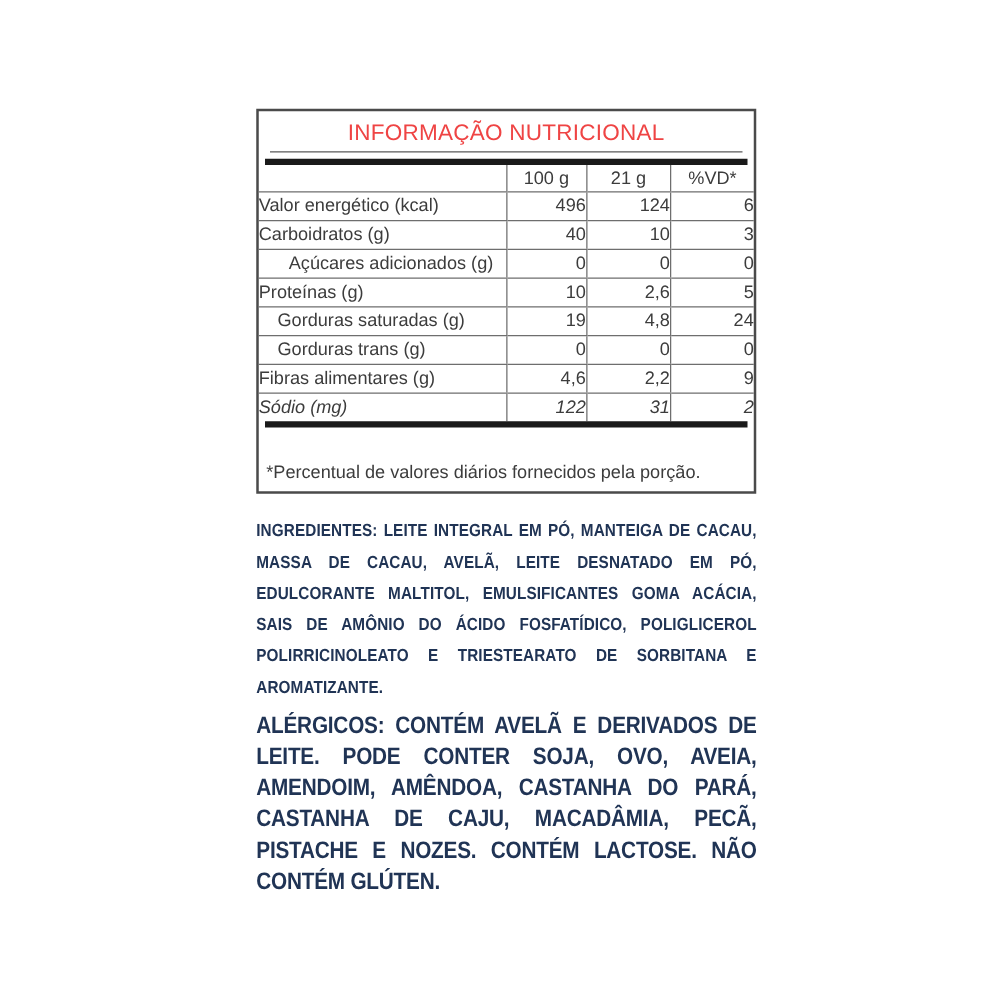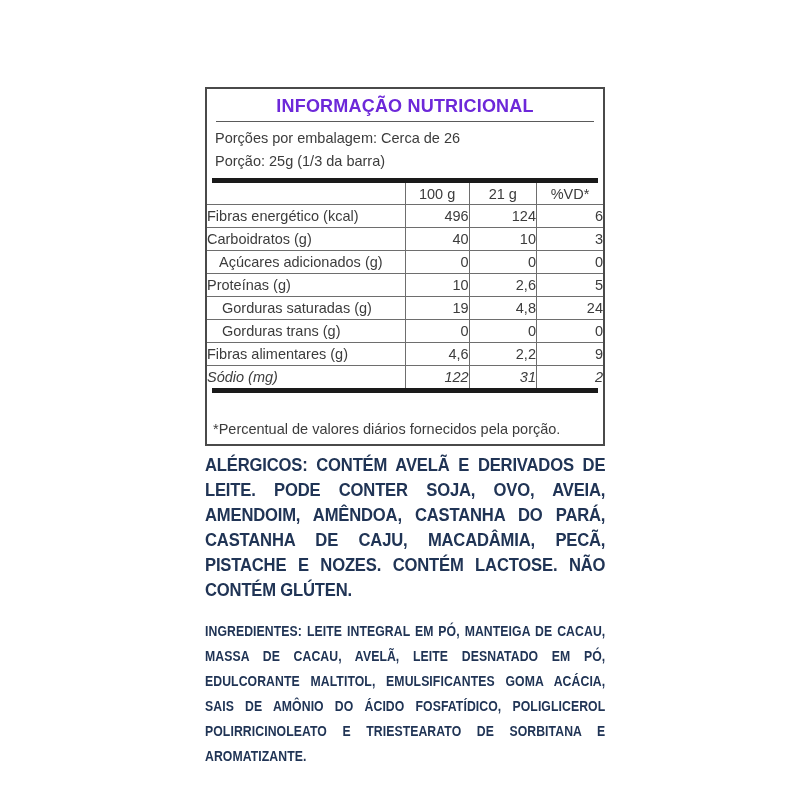--- a/index.html
+++ b/index.html
@@ -14,22 +14,22 @@
 
   
   .nut-box {
     box-sizing:border-box;
     width:400px;
     border:2px solid #4a4a4a;
     background:#fff;
     color:#3c3c3c;
   }
   .nut-title {
-    font-size:18px; font-weight:bold; text-align:center;
-    color:#6d28d9; letter-spacing:0.2px;
+    font-size:18px; font-weight:normal; text-align:center;
+    color:#ef4444; letter-spacing:0.2px;
     padding:7px 0 4px 0;
   }
   .title-rule { border-bottom:1.5px solid #5a5a5a; margin:0 9px; }
   .portions { padding:5px 8px 0 8px; font-size:14.5px; line-height:23px; color:#3c3c3c; }
   .thick-bar { height:5px; background:#1a1a1a; margin:5px 5px 0 5px; }
   .thick-bar.bottom { margin:0 5px; }
 
   table.nut { width:100%; border-collapse:collapse; table-layout:fixed; font-size:14.5px; color:#3c3c3c; }
   table.nut col.c-lbl { width:50%; }
   table.nut col.c-v1 { width:16.2%; }
@@ -38,21 +38,21 @@
   table.nut th {
     font-size:14.5px; font-weight:normal; text-align:center;
     padding:3px 0 2px 0;
     border-bottom:1px solid #6e6e6e;
   }
   table.nut th.vcol, table.nut td.val { border-left:1px solid #6e6e6e; }
   table.nut td { padding:2px 0; border-bottom:1px solid #6e6e6e; height:18px; }
   table.nut tr:last-child td { border-bottom:none;font-style:italic; }
   td.lbl { text-align:left; padding-left:6px; }
   td.lbl.ind1 { padding-left:15px; }
-  td.lbl.ind2 { padding-left:12px; }
+  td.lbl.ind2 { padding-left:24px; }
   td.val { text-align:right; }
   .footnote { font-size:14.5px; color:#3c3c3c; padding:5px 6px 7px 6px;margin-top:23px; }
 
   
   .blue-block { width:400px; overflow:visible; }
   .condensed {
     width:458px;
     transform:scaleX(0.874);
     transform-origin:left top;
     text-align:justify;
@@ -74,44 +74,40 @@
   }
 </style>
 </head>
 <body>
 
 <div class="sheet">
 
   <div class="nut-box">
     <div class="nut-title">INFORMAÇÃO NUTRICIONAL</div>
     <div class="title-rule"></div>
-    <div class="portions">
-      <div>Porções por embalagem: Cerca de 26</div>
-      <div>Porção: 25g (1/3 da barra)</div>
-    </div>
     <div class="thick-bar"></div>
 
     <table class="nut">
       <colgroup>
           <col class="c-lbl">
           <col class="c-v1">
           <col class="c-v2">
           <col class="c-v3">
         </colgroup>
       <thead>
         <tr>
           <th></th>
           <th class="vcol">100 g</th>
           <th class="vcol">21 g</th>
           <th class="vcol">%VD*</th>
         </tr>
       </thead>
       <tbody>
         <tr>
-          <td class="lbl">Fibras energético (kcal)</td>
+          <td class="lbl">Valor energético (kcal)</td>
           <td class="val">496</td>
           <td class="val">124</td>
           <td class="val">6</td>
         </tr>
         <tr>
           <td class="lbl">Carboidratos (g)</td>
           <td class="val">40</td>
           <td class="val">10</td>
           <td class="val">3</td>
         </tr>
@@ -152,20 +148,20 @@
           <td class="val">2</td>
         </tr>
       </tbody>
     </table>
 
     <div class="thick-bar bottom"></div>
     <div class="footnote">*Percentual de valores diários fornecidos pela porção.</div>
   </div>
 
   <div class="blue-block">
-    <div class="condensed allergens-text">ALÉRGICOS: CONTÉM AVELÃ E DERIVADOS DE LEITE. PODE CONTER SOJA, OVO, AVEIA, AMENDOIM, AMÊNDOA, CASTANHA DO PARÁ, CASTANHA DE CAJU, MACADÂMIA, PECÃ, PISTACHE E NOZES. CONTÉM LACTOSE. NÃO CONTÉM GLÚTEN.</div>
+    <div class="condensed ingredients-text">INGREDIENTES: LEITE INTEGRAL EM PÓ, MANTEIGA DE CACAU, MASSA DE CACAU, AVELÃ, LEITE DESNATADO EM PÓ, EDULCORANTE MALTITOL, EMULSIFICANTES GOMA ACÁCIA, SAIS DE AMÔNIO DO ÁCIDO FOSFATÍDICO, POLIGLICEROL POLIRRICINOLEATO E TRIESTEARATO DE SORBITANA E AROMATIZANTE.</div>
   </div>
 
   <div class="blue-block">
-    <div class="condensed ingredients-text">INGREDIENTES: LEITE INTEGRAL EM PÓ, MANTEIGA DE CACAU, MASSA DE CACAU, AVELÃ, LEITE DESNATADO EM PÓ, EDULCORANTE MALTITOL, EMULSIFICANTES GOMA ACÁCIA, SAIS DE AMÔNIO DO ÁCIDO FOSFATÍDICO, POLIGLICEROL POLIRRICINOLEATO E TRIESTEARATO DE SORBITANA E AROMATIZANTE.</div>
+    <div class="condensed allergens-text">ALÉRGICOS: CONTÉM AVELÃ E DERIVADOS DE LEITE. PODE CONTER SOJA, OVO, AVEIA, AMENDOIM, AMÊNDOA, CASTANHA DO PARÁ, CASTANHA DE CAJU, MACADÂMIA, PECÃ, PISTACHE E NOZES. CONTÉM LACTOSE. NÃO CONTÉM GLÚTEN.</div>
   </div>
 
 </div>
 
 </body></html>

